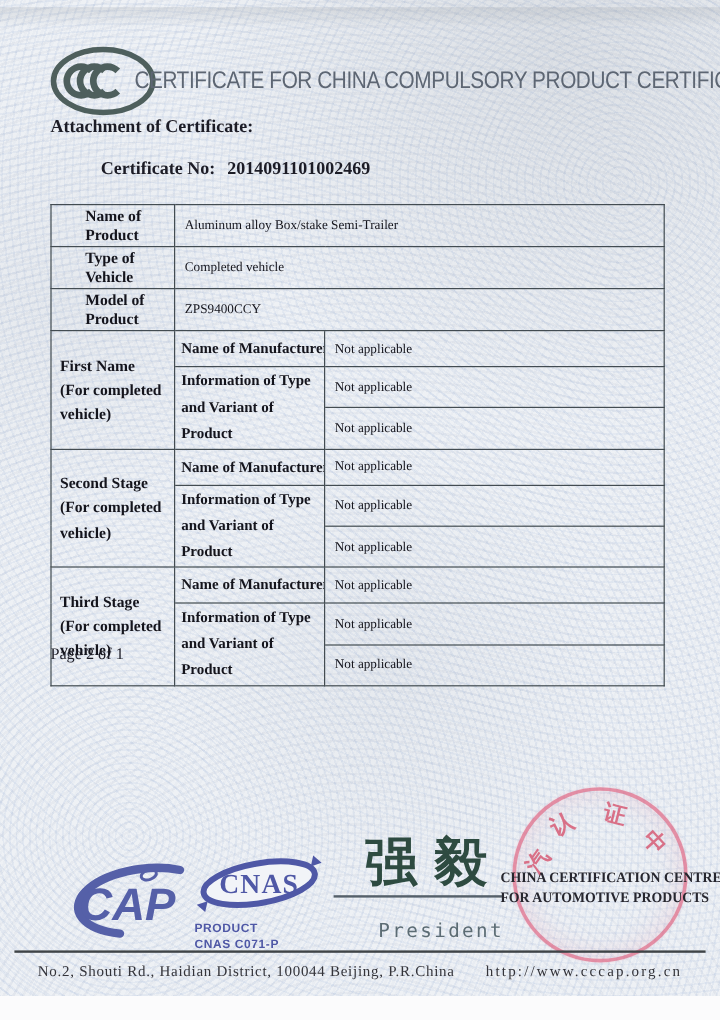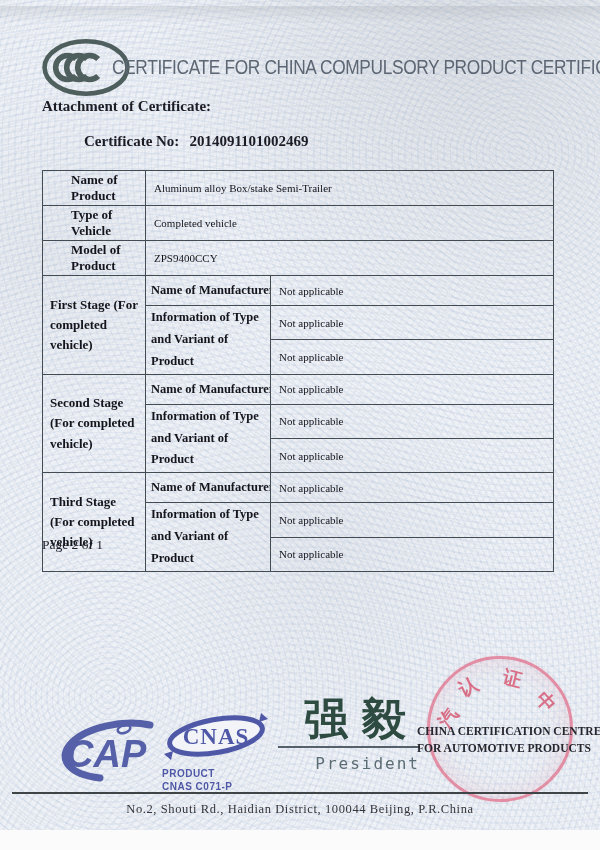--- a/index.html
+++ b/index.html
@@ -44,21 +44,21 @@
   
   .cap-logo{position:absolute;left:36px;top:712px;}
   .cnas-logo{position:absolute;left:162px;top:710px;width:112px;text-align:left;}
   .cnas-sub{font-family:"Liberation Sans", sans-serif;font-weight:bold;color:#4f58a6;
     font-size:10px;letter-spacing:0.5px;line-height:1.25;}
   .sig{position:absolute;left:278px;top:694px;width:142px;text-align:right;}
   .sig-name{font-size:44px;font-weight:bold;color:#2e4b41;letter-spacing:14px;line-height:1.15;
     font-family:"DejaVu Sans", sans-serif;white-space:nowrap;text-indent:8px;}
   .sig-rule{border-bottom:2px solid #55606a;margin-top:1px;}
   .sig-title{font-family:"DejaVu Sans Mono", monospace;font-size:16px;color:#5c6c74;
-    letter-spacing:2px;margin-top:6px;}
+    letter-spacing:2px;margin-top:18px;}
 
   
   .stamp{position:absolute;left:427px;top:656px;width:140px;height:140px;border-radius:50%;
     border:3px solid rgba(224,110,138,0.75);
     box-shadow:inset 0 0 24px rgba(232,140,165,0.25), 0 0 2px rgba(232,140,165,0.35);}
   .stamp-char{position:absolute;font-size:19px;font-weight:bold;color:rgba(214,86,112,0.82);
     font-family:"DejaVu Sans", sans-serif;}
   .stamp-org{position:absolute;left:417px;top:723px;width:168px;font-size:12px;font-weight:bold;
     color:#26262e;line-height:1.42;transform:scaleX(0.96);transform-origin:left center;white-space:nowrap;}
 
@@ -100,21 +100,21 @@
     <tr>
       <td class="lab">Type of Vehicle</td>
       <td colspan="2">Completed vehicle</td>
     </tr>
     <tr>
       <td class="lab">Model of Product</td>
       <td colspan="2">ZPS9400CCY</td>
     </tr>
 
     <tr>
-      <td class="stage" rowspan="3">First Stage (For completed vehicle)</td>
+      <td class="stage" rowspan="3">First Name (For completed vehicle)</td>
       <td class="sublab">Name of Manufacturer</td>
       <td>Not applicable</td>
     </tr>
     <tr>
       <td class="sublab2" rowspan="2">Information of Type and Variant of Product</td>
       <td>Not applicable</td>
     </tr>
     <tr>
       <td>Not applicable</td>
     </tr>
@@ -183,16 +183,17 @@
     <span class="stamp-char" style="left:106px;top:30px;transform:rotate(48deg);">中</span>
   </div>
   <div class="stamp-org">
     <div>CHINA CERTIFICATION CENTRE</div>
     <div>FOR AUTOMOTIVE PRODUCTS</div>
   </div>
 
   <div class="footer-rule"></div>
   <div class="footer-text">
     <span>No.2, Shouti Rd., Haidian District, 100044 Beijing, P.R.China</span>
+    <span class="site">http://www.cccap.org.cn</span>
   </div>
 
   <div class="bottom-strip"></div>
 </div>
 
 </body></html>

